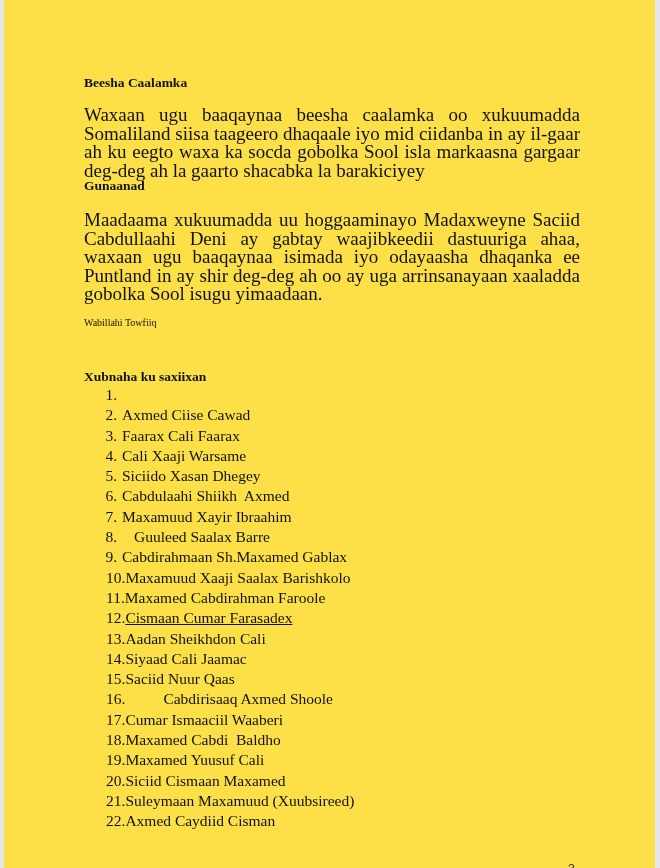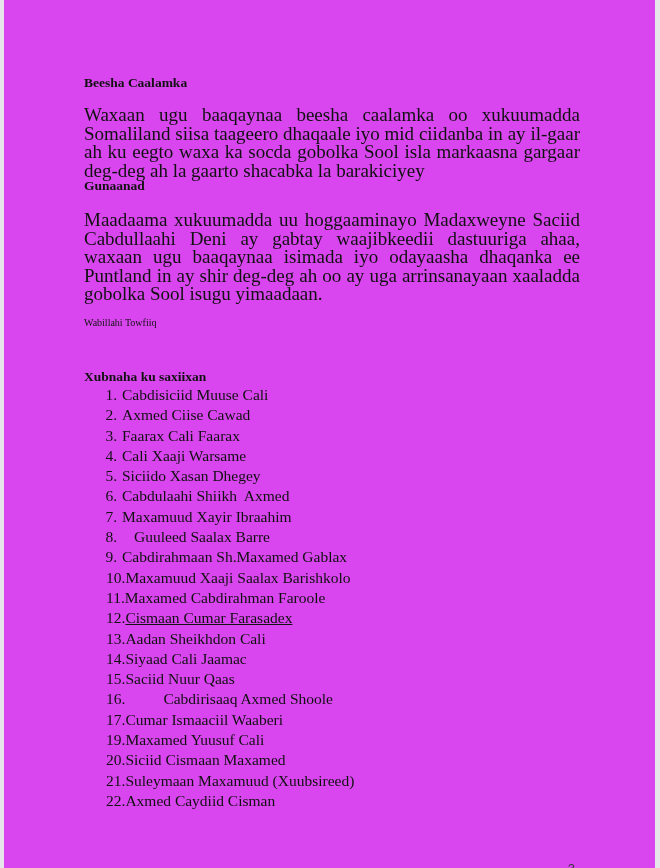--- a/index.html
+++ b/index.html
@@ -4,21 +4,21 @@
 <style>
   html, body { margin: 0; padding: 0; }
   body {
     width: 660px; height: 868px; overflow: hidden;
     background: #e6e5ea;
     font-family: "Liberation Serif", "DejaVu Serif", serif;
     color: #111;
   }
   .page {
     position: absolute; left: 4px; top: 0; width: 651px; height: 868px;
-    background: #d946ef;
+    background: #fde047;
   }
   .heading {
     position: absolute; left: 80px;
     font-weight: bold; font-size: 13.5px;
   }
   .para {
     position: absolute; left: 80px; width: 496px;
     font-size: 19px; line-height: 18.5px;
     text-align: justify;
   }
@@ -49,21 +49,20 @@
   <div class="heading" style="top:178px">Gunaanad</div>
   <div class="para" style="top:211px">Maadaama xukuumadda uu hoggaaminayo Madaxweyne Saciid Cabdullaahi Deni ay gabtay waajibkeedii dastuuriga ahaa, waxaan ugu baaqaynaa isimada iyo odayaasha dhaqanka ee Puntland in ay shir deg-deg ah oo ay uga arrinsanayaan xaaladda gobolka Sool isugu yimaadaan.</div>
 
   <div class="signoff" style="top:317px">Wabillahi Towfiiq</div>
 
   <div class="heading" style="top:369px">Xubnaha ku saxiixan</div>
 
   <ol class="list" id="sig-list">
       <li>
         <span class="num short">1.</span>
-        <span style="white-space: pre;">Cabdisiciid Muuse Cali</span>
       </li>
       <li>
         <span class="num short">2.</span>
         <span style="white-space: pre;">Axmed Ciise Cawad</span>
       </li>
       <li>
         <span class="num short">3.</span>
         <span style="white-space: pre;">Faarax Cali Faarax</span>
       </li>
       <li>
@@ -116,20 +115,24 @@
       </li>
       <li>
         <span class="num long">16.</span>
         <span style="white-space: pre; margin-left: 38px;">Cabdirisaaq Axmed Shoole</span>
       </li>
       <li>
         <span class="num long">17.</span>
         <span style="white-space: pre;">Cumar Ismaaciil Waaberi</span>
       </li>
       <li>
+        <span class="num long">18.</span>
+        <span style="white-space: pre;">Maxamed Cabdi  Baldho</span>
+      </li>
+      <li>
         <span class="num long">19.</span>
         <span style="white-space: pre; text-align: center;">Maxamed Yuusuf Cali</span>
       </li>
       <li>
         <span class="num long">20.</span>
         <span style="white-space: pre;">Siciid Cismaan Maxamed</span>
       </li>
       <li>
         <span class="num long">21.</span>
         <span style="white-space: pre;">Suleymaan Maxamuud (Xuubsireed)</span>

